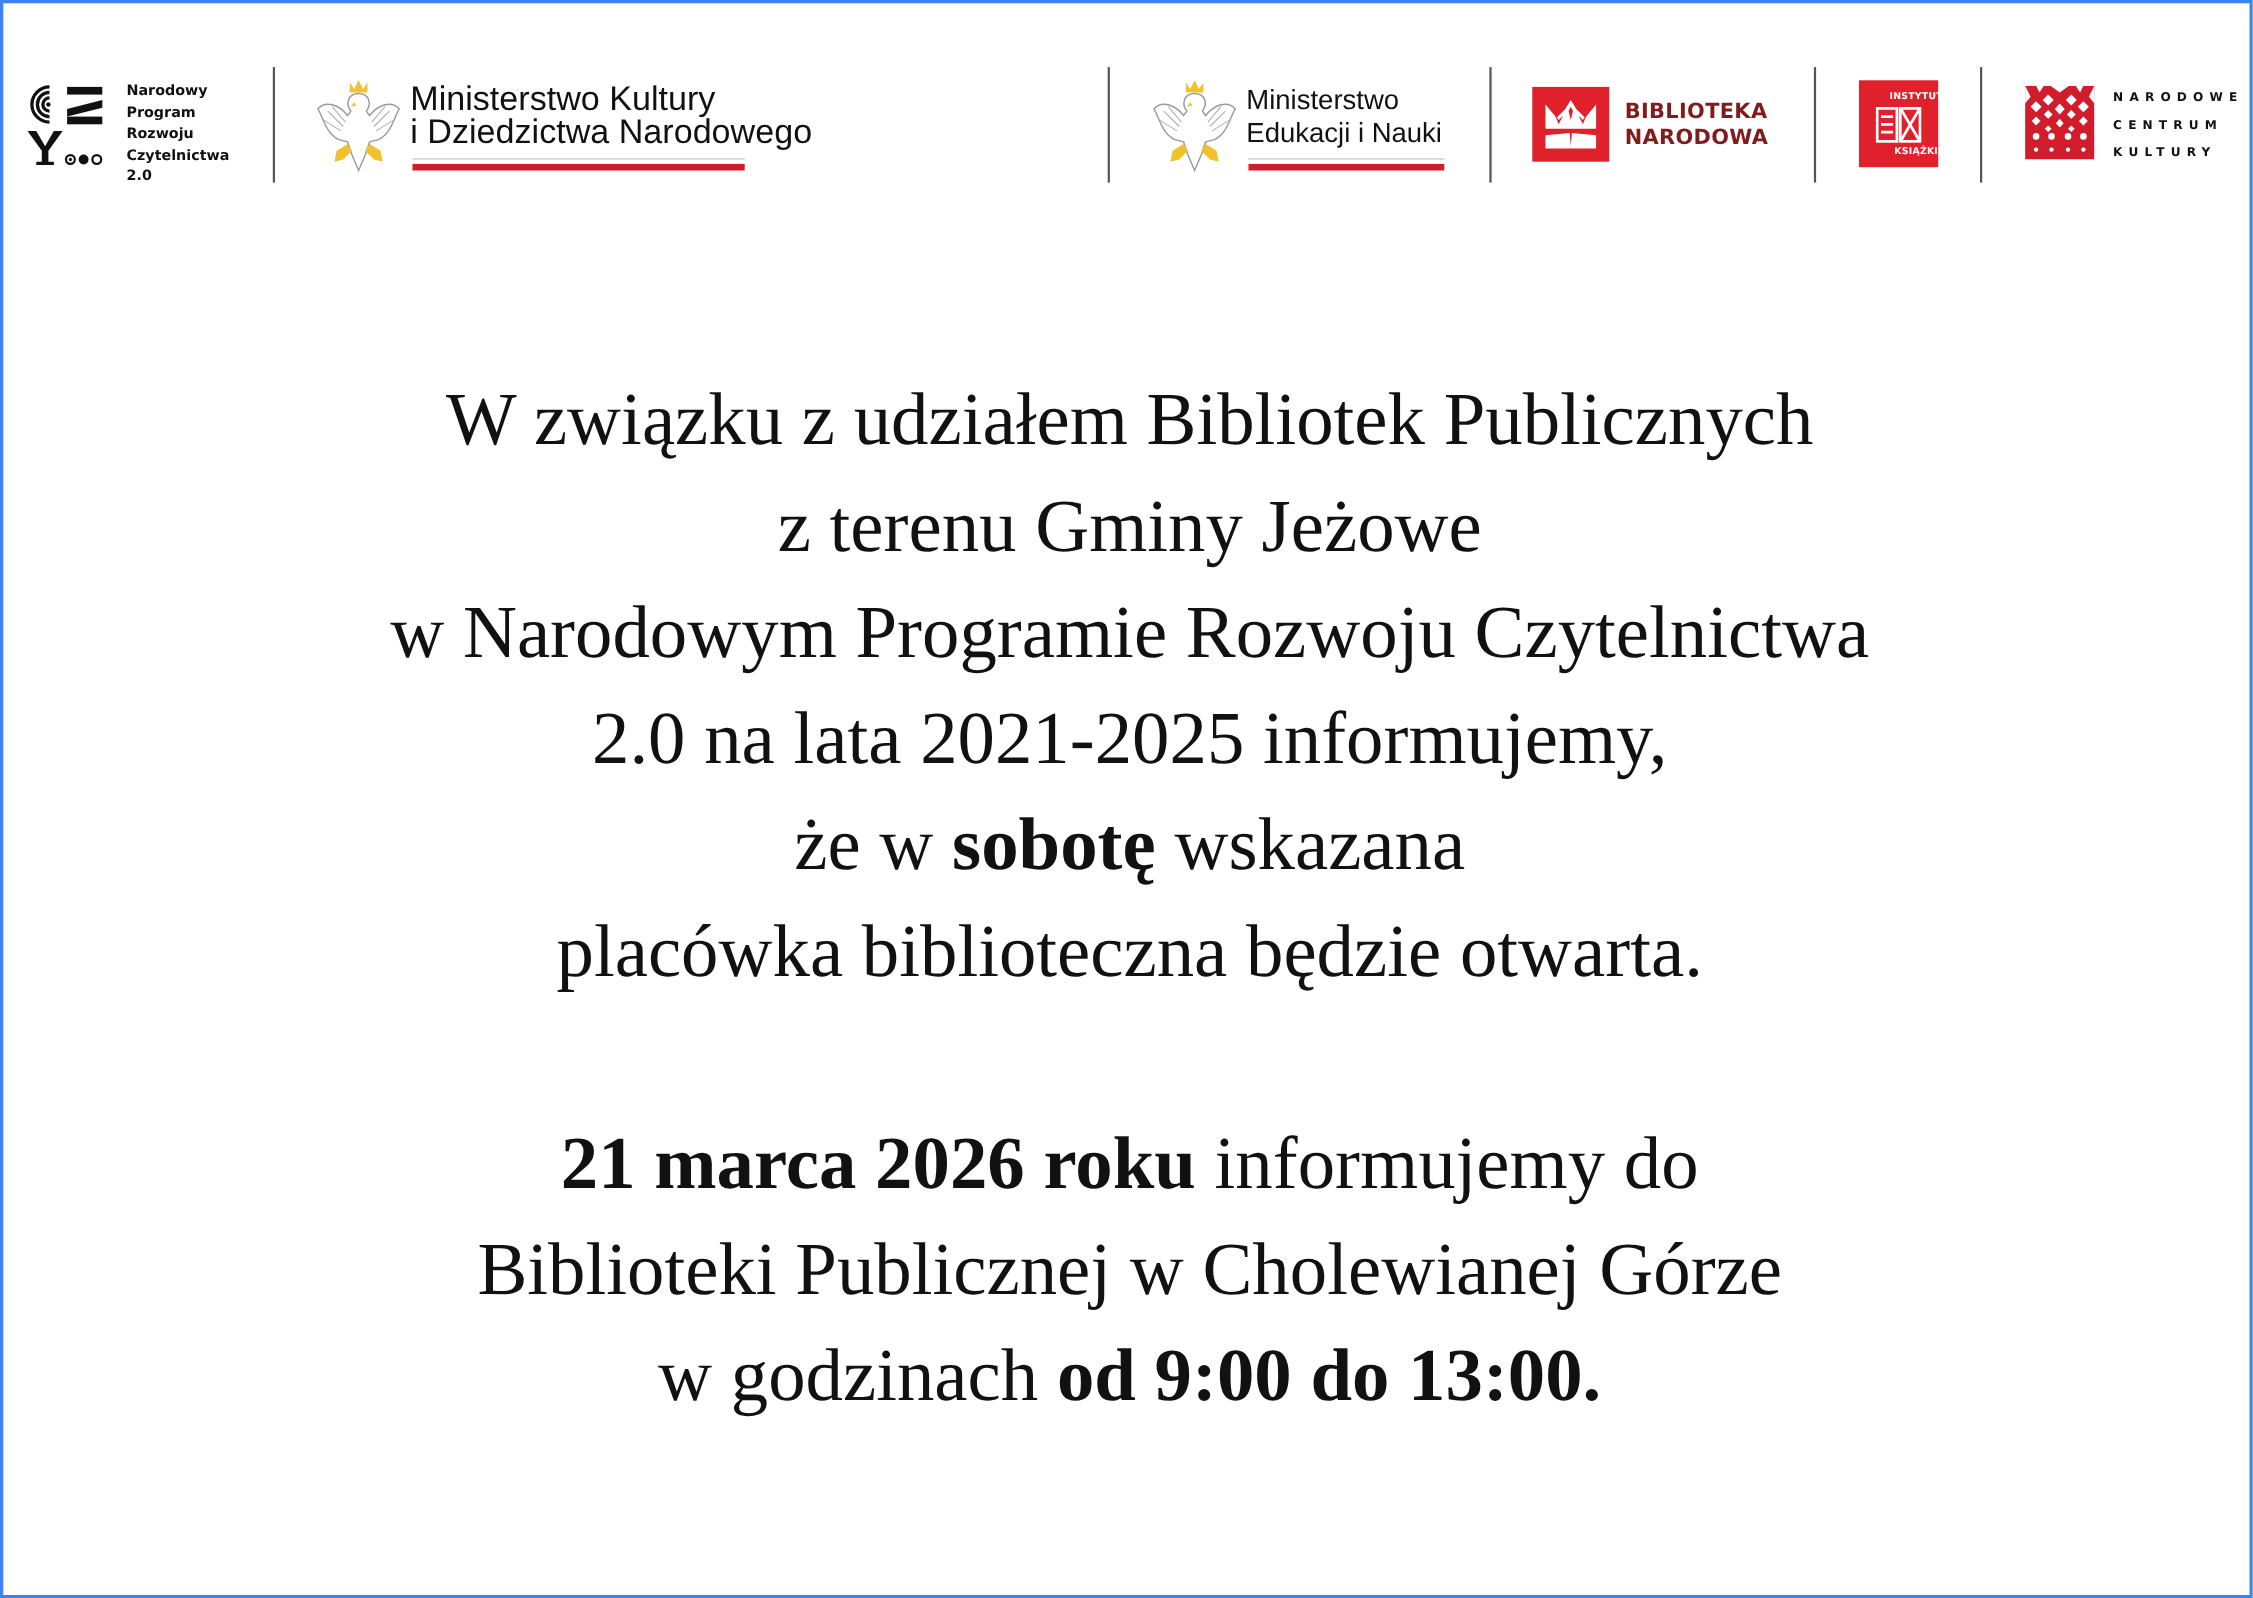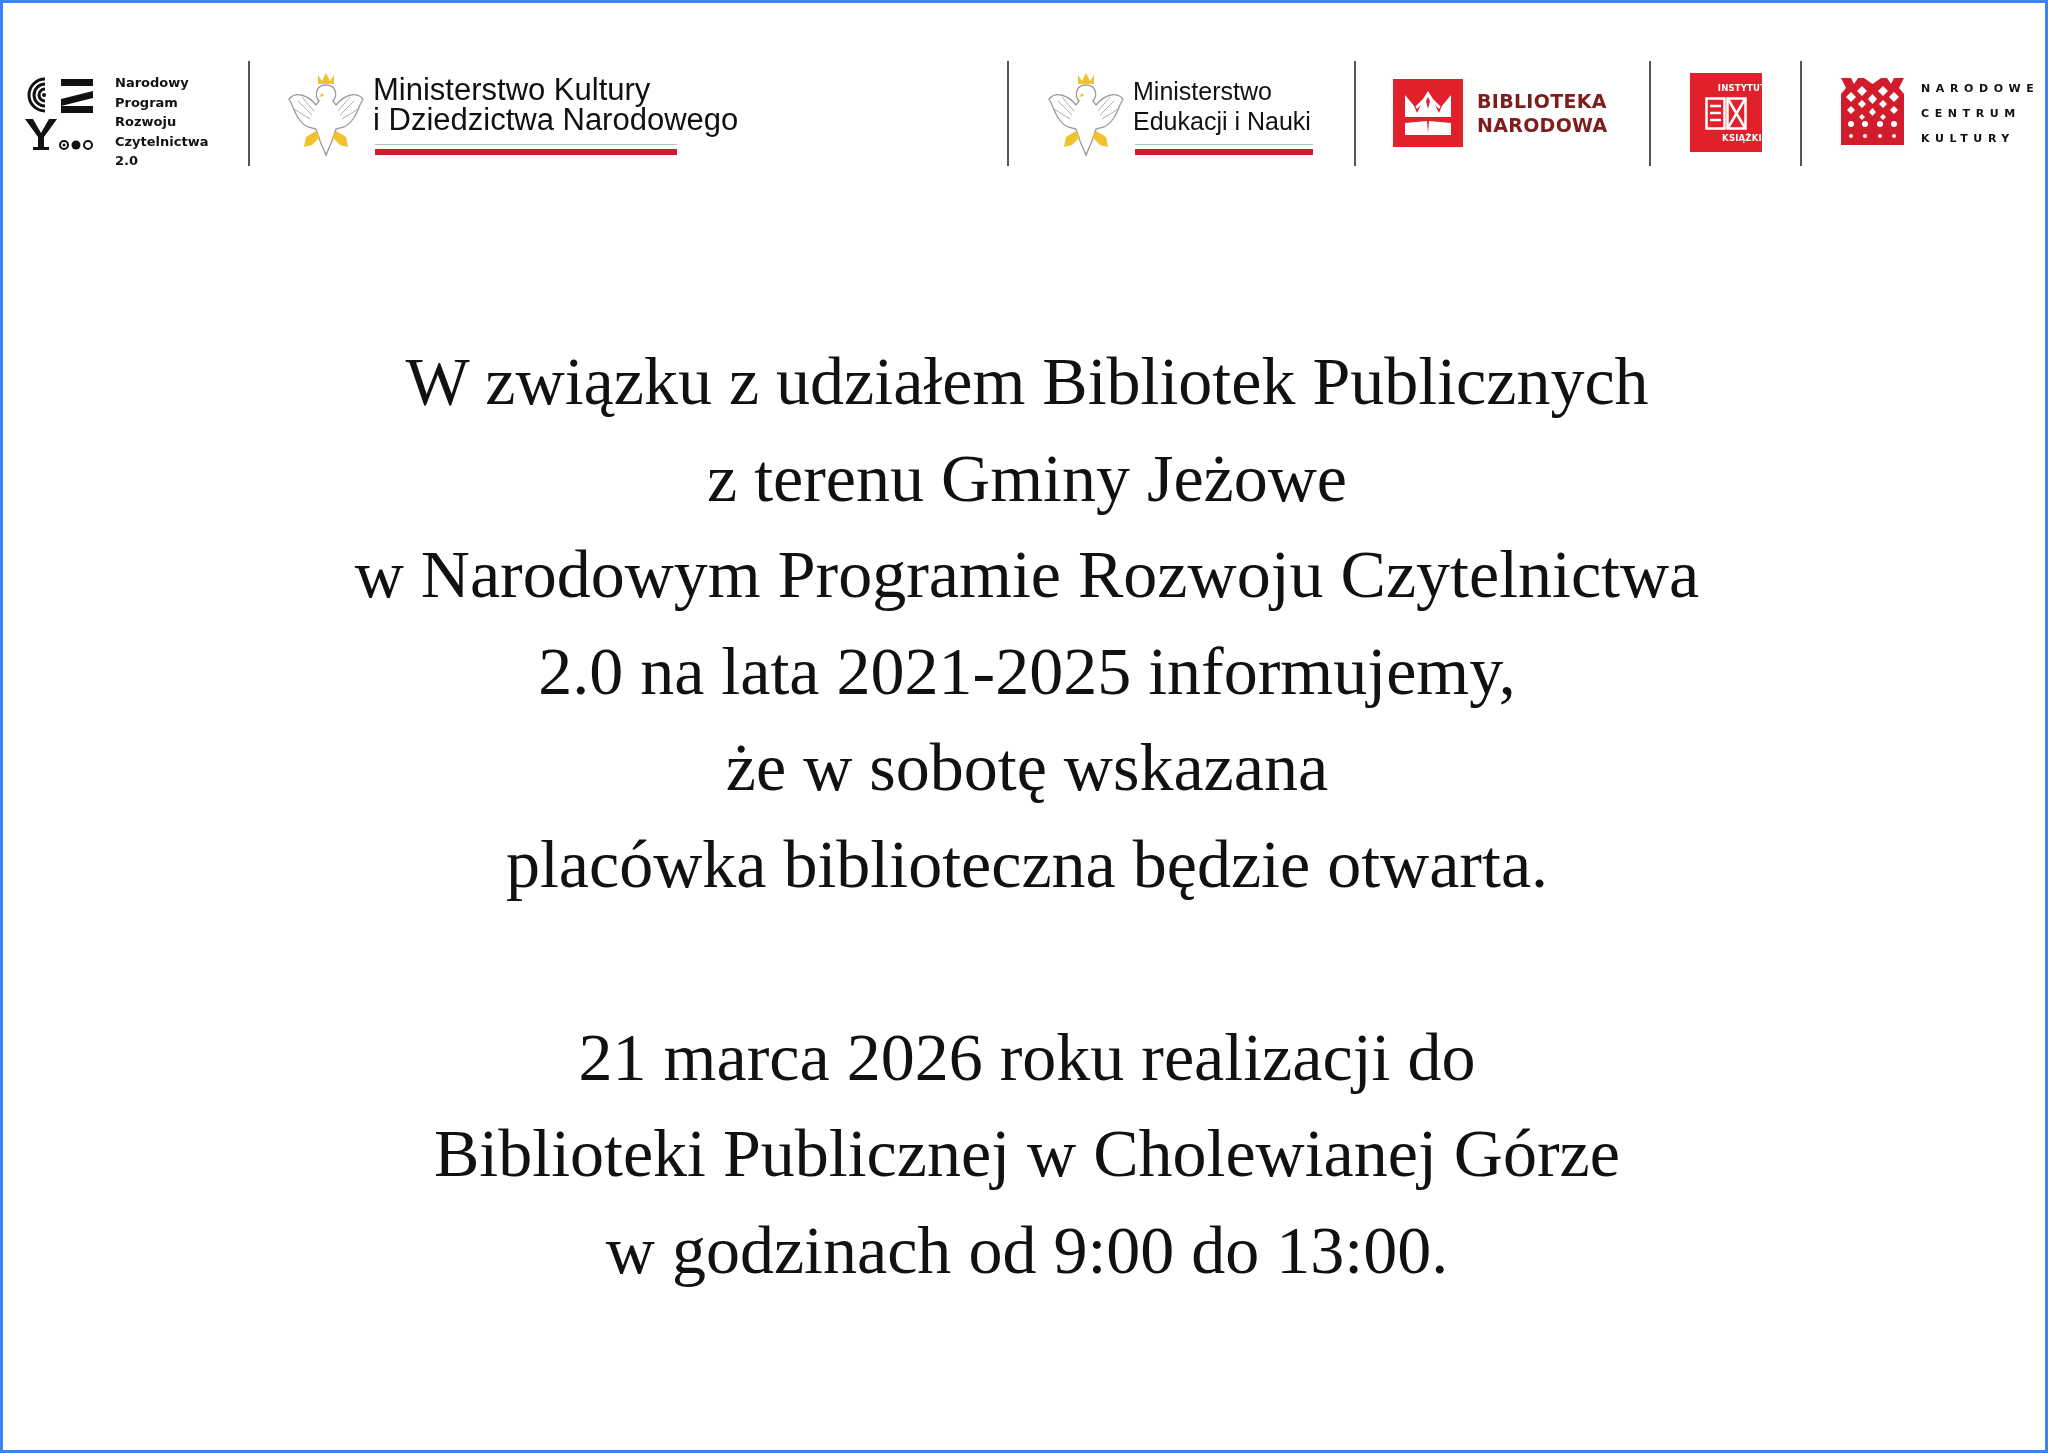--- a/index.html
+++ b/index.html
@@ -63,21 +63,21 @@
     font-family: "DejaVu Sans", sans-serif; font-weight: bold; font-size: 11px; line-height: 25px; color: #111; letter-spacing: 5.6px;
   }
   .nck-text div { white-space: nowrap; }
 
   
   .announcement {
     position: absolute; left: 0; top: 330px; width: 2048px; text-align: center;
     font-family: "Liberation Serif", serif; font-size: 68px; line-height: 96.5px; color: #111;
   }
   .announcement .line { white-space: nowrap; }
-  .announcement b { font-weight: normal; margin-top: 32px; }
+  .announcement b { font-weight: bold; margin-top: 32px; }
   .announcement .gap { height: 96.5px; }
 </style>
 </head>
 <body>
 
 <div class="frame">
 
   <div class="logos">
 
     <svg class="nprc-mark" viewBox="0 0 72 75">
@@ -209,17 +209,17 @@
   </div>
 
   <div class="announcement">
     <div class="line">W związku z udziałem Bibliotek Publicznych</div>
     <div class="line">z terenu Gminy Jeżowe</div>
     <div class="line">w Narodowym Programie Rozwoju Czytelnictwa</div>
     <div class="line">2.0 na lata 2021-2025 informujemy,</div>
     <div class="line"><span>że w </span><b>sobotę</b><span> wskazana</span></div>
     <div class="line">placówka biblioteczna będzie otwarta.</div>
     <div class="gap"></div>
-    <div class="line"><b>21 marca 2026 roku</b><span> realizacji do</span></div>
+    <div class="line"><b>21 marca 2026 roku</b><span> informujemy do</span></div>
     <div class="line">Biblioteki Publicznej w Cholewianej Górze</div>
     <div class="line"><span>w godzinach </span><b>od 9:00 do 13:00.</b></div>
   </div>
 </div>
 
 </body></html>

